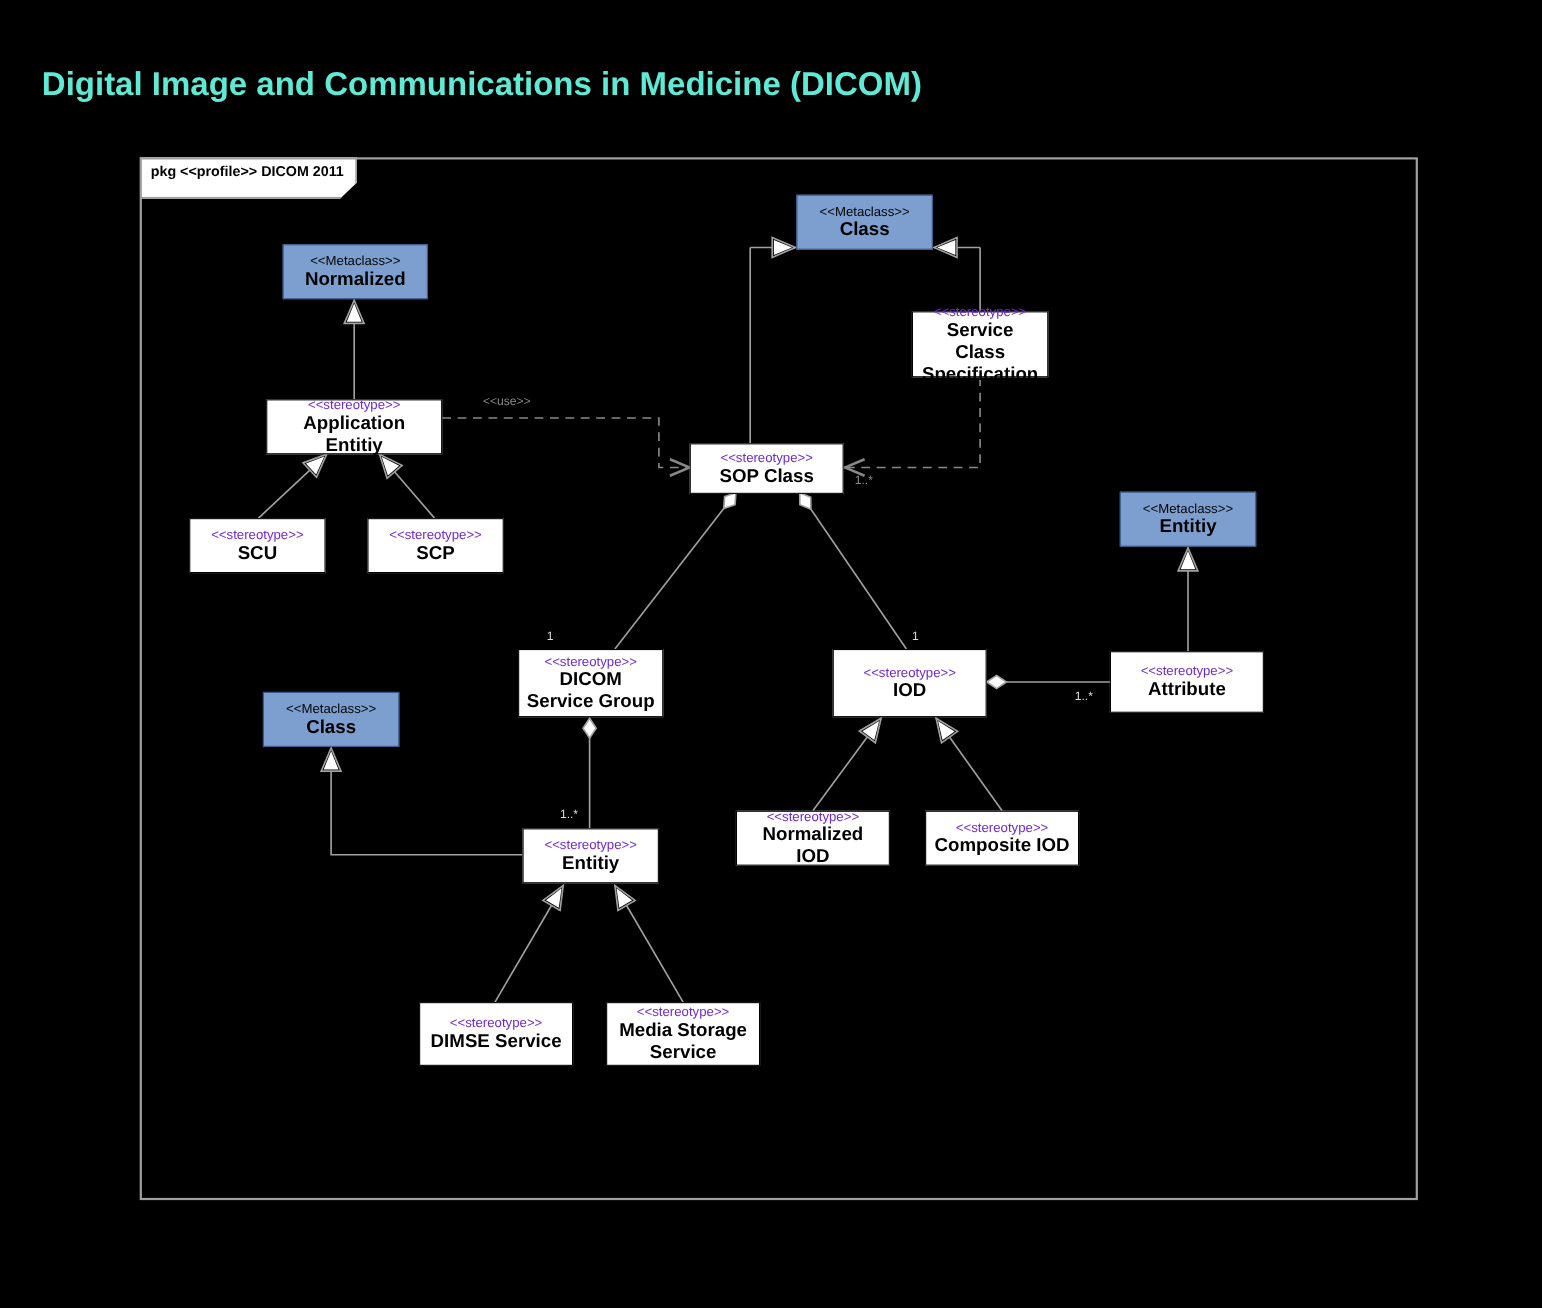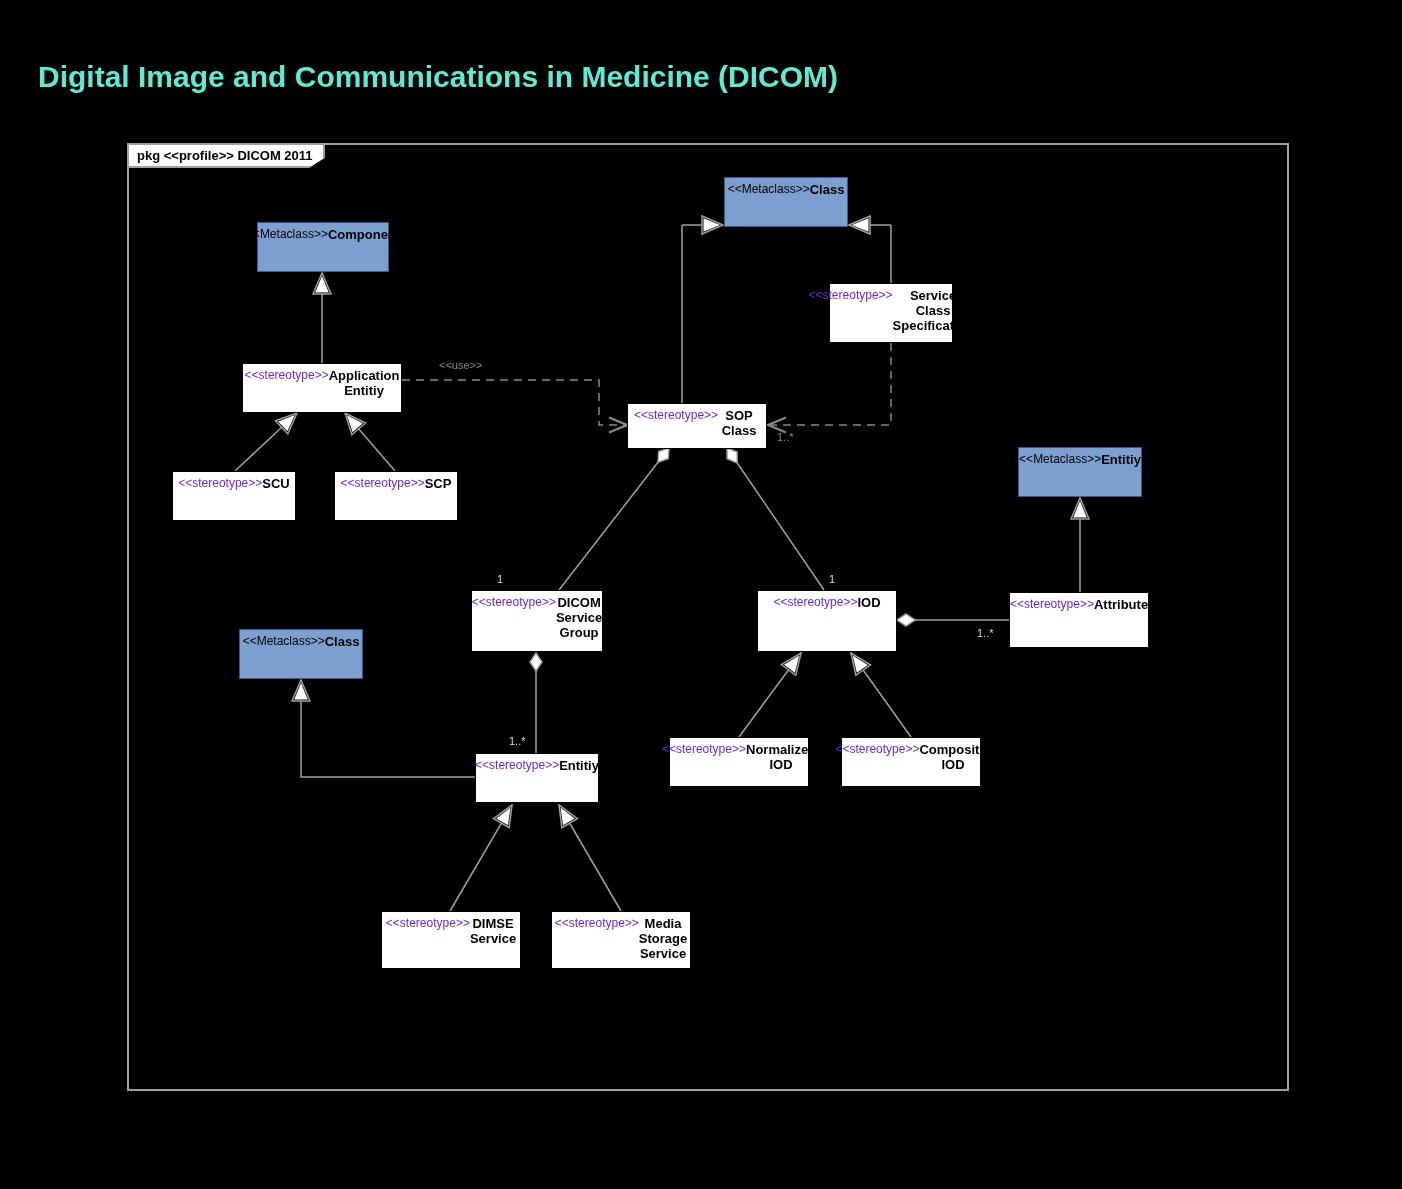--- a/index.html
+++ b/index.html
@@ -27,39 +27,39 @@
     height: 948px;
     border: 2px solid #a0a0a0;
     background: #000;
   }
   .frame-tab {
     position: absolute;
     top: -2px;
     left: -2px;
     background: #fff;
     border: 2px solid #a0a0a0;
-    padding: 3px 10px 3px 8px;
+    padding: 3px 10px 16px 8px;
     font-size: 13px;
     font-weight: bold;
     clip-path: polygon(0 0, 100% 0, 100% 60%, 92% 100%, 0 100%);
   }
   .node {
     position: absolute;
     background: #fff;
     border: 1.5px solid #000;
     text-align: center;
     display: flex;
-    flex-direction: row;
+    flex-direction: column;
     justify-content: center;
     padding: 4px 6px;
   }
   .node.meta { background: #7d9fcf; border-color: #3b5a8a; }
   .stereo { font-size: 12px; color: #6d28d9; }
   .meta .stereo { color: #000; }
-  .name { font-size: 13px; font-weight: bold; color: #000; }
+  .name { font-size: 17px; font-weight: bold; color: #000; }
   .conn-label {
     position: absolute;
     font-size: 11px;
     color: #888;
   }
   svg.connectors {
     position: absolute;
     top: 0; left: 0;
     width: 1162px; height: 948px;
     pointer-events: none;
@@ -119,21 +119,21 @@
 
     <line x1="782" y1="592" x2="722" y2="508" stroke="#a0a0a0" stroke-width="1.5" marker-end="url(#hollow-tri)"></line>
 
     <line x1="321" y1="766" x2="383" y2="660" stroke="#a0a0a0" stroke-width="1.5" marker-end="url(#hollow-tri)"></line>
 
     <line x1="492" y1="766" x2="430" y2="660" stroke="#a0a0a0" stroke-width="1.5" marker-end="url(#hollow-tri)"></line>
   </svg>
 
   <div class="node meta" style="left:128px; top:77px; width:132px; height:50px;">
     <div class="stereo">&lt;&lt;Metaclass&gt;&gt;</div>
-    <div class="name">Component</div>
+    <div class="name">Normalized</div>
   </div>
   <div class="node meta" style="left:595px; top:32px; width:124px; height:50px;">
     <div class="stereo">&lt;&lt;Metaclass&gt;&gt;</div>
     <div class="name">Class</div>
   </div>
   <div class="node meta" style="left:889px; top:302px; width:124px; height:50px;">
     <div class="stereo">&lt;&lt;Metaclass&gt;&gt;</div>
     <div class="name">Entitiy</div>
   </div>
   <div class="node meta" style="left:110px; top:484px; width:124px; height:50px;">

